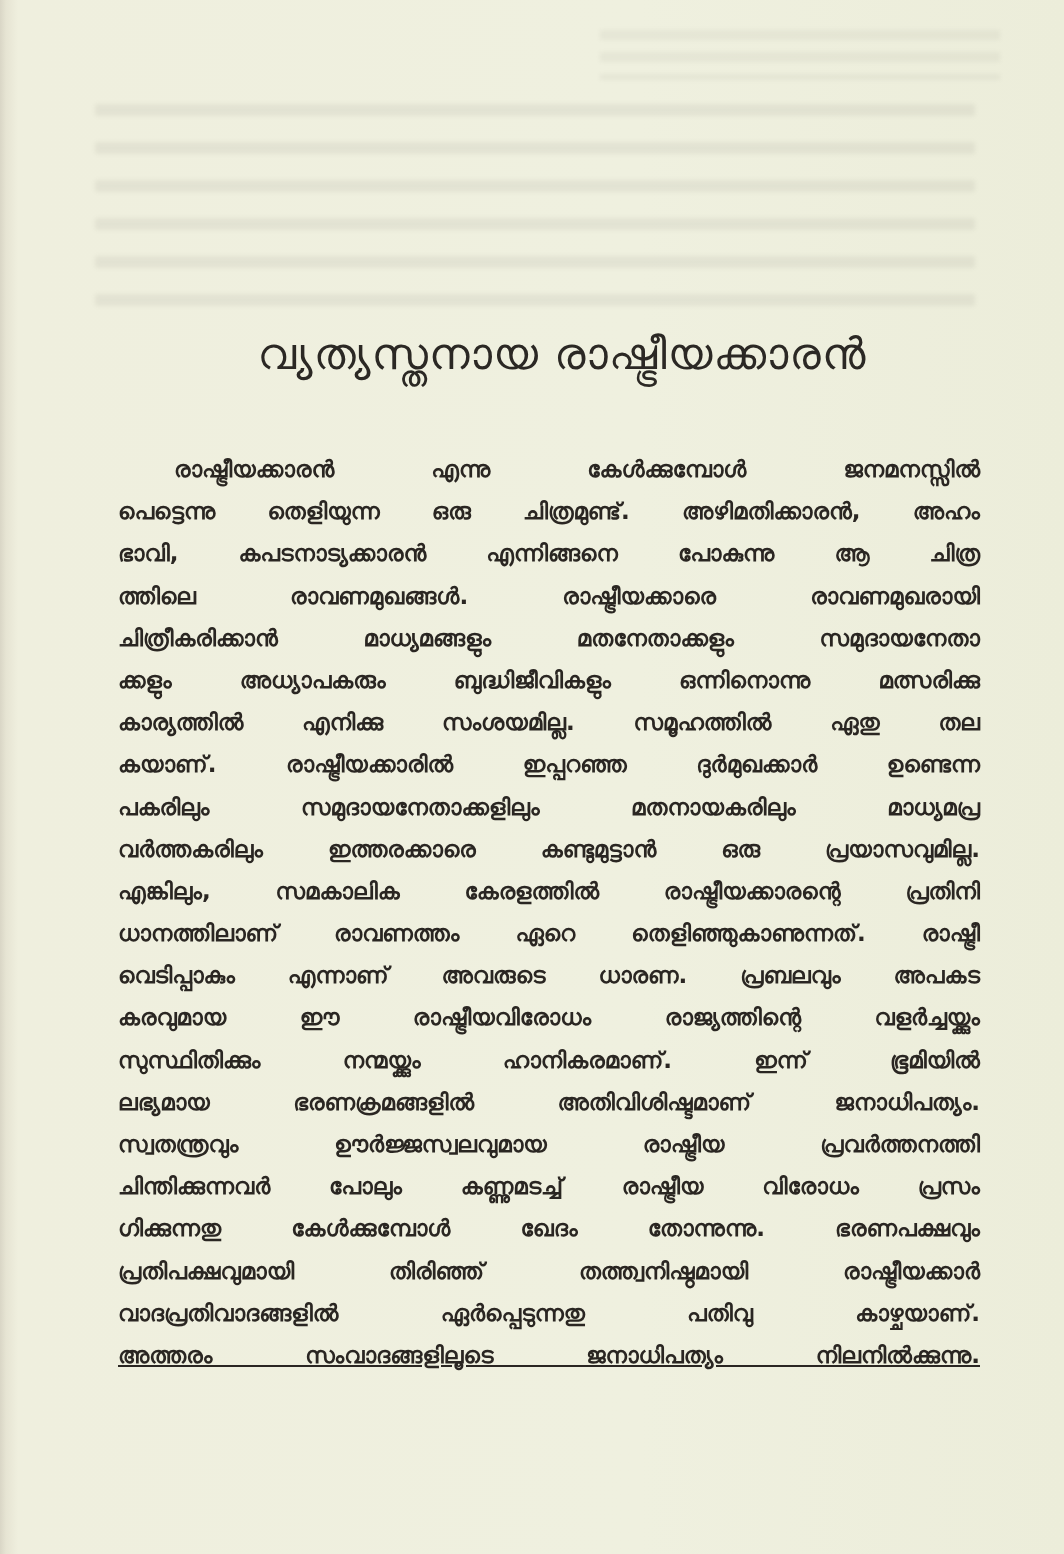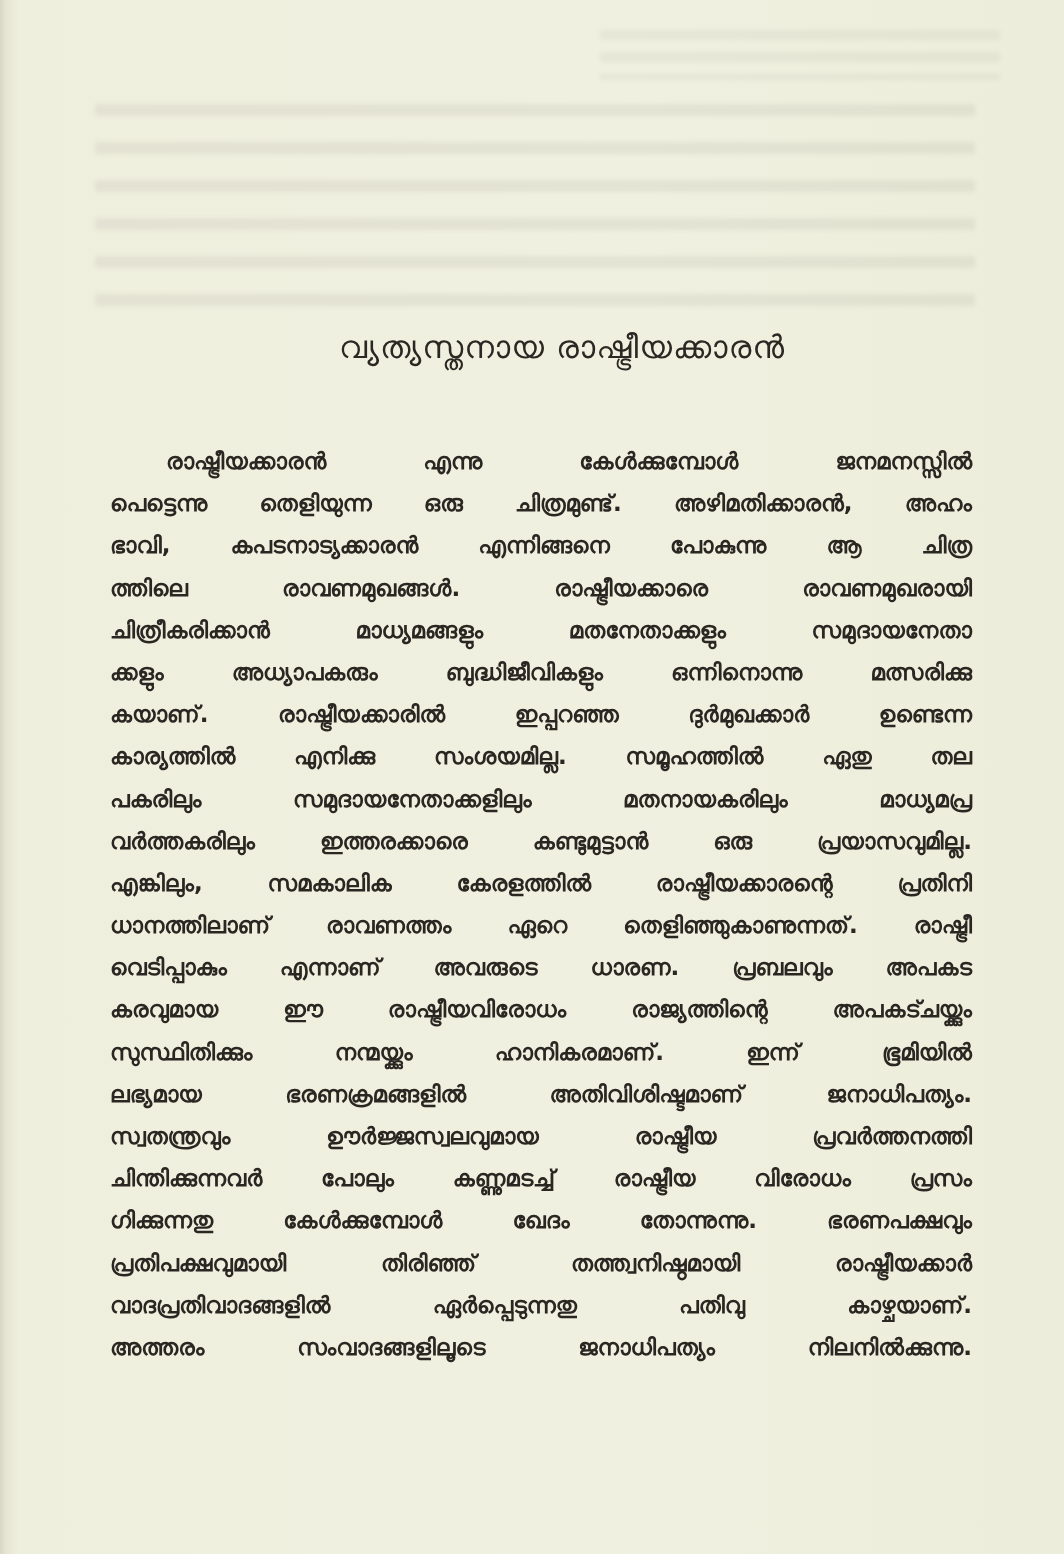--- a/index.html
+++ b/index.html
@@ -41,76 +41,77 @@
       opacity: 0.08;
       background: repeating-linear-gradient(180deg, #7c7a70 0px, #7c7a70 10px, transparent 10px, transparent 22px);
       filter: blur(2px);
     }
     .title {
       position: absolute;
       left: 0;
       right: 0;
       top: 328px;
       text-align: center;
-      font-size: 32px;
+      font-size: 44px;
       font-weight: normal;
       letter-spacing: 1px;
       color: #2b2824;
       margin: 0;
       padding-left: 60px;
     }
     .body-text {
       position: absolute;
       left: 110px;
       top: 440px;
       width: 862px;
-      margin: 0;
+      margin: 8px;
     }
     .line {
       display: block;
       height: 42.2px;
       line-height: 42.2px;
       font-size: 23px;
       font-weight: bold;
       white-space: nowrap;
       text-align: justify;
       text-align-last: justify;
       color: #2a2622;
     }
     .line.first {
       padding-left: 56px;
     }
     .line.last {
       text-align-last: justify;
+      text-decoration: underline;
     }
   </style>
 </head>
 <body>
 
 <div class="page">
   <div class="bleed-top"></div>
   <div class="bleed"></div>
 
   <h1 class="title">വ്യത്യസ്തനായ രാഷ്ട്രീയക്കാരൻ</h1>
 
   <div class="body-text">
     <span class="line first">രാഷ്ട്രീയക്കാരൻ എന്നു കേൾക്കുമ്പോൾ ജനമനസ്സിൽ</span>
     <span class="line">പെട്ടെന്നു തെളിയുന്ന ഒരു ചിത്രമുണ്ട്. അഴിമതിക്കാരൻ, അഹം</span>
     <span class="line">ഭാവി, കപടനാട്യക്കാരൻ എന്നിങ്ങനെ പോകുന്നു ആ ചിത്ര</span>
     <span class="line">ത്തിലെ രാവണമുഖങ്ങൾ. രാഷ്ട്രീയക്കാരെ രാവണമുഖരായി</span>
     <span class="line">ചിത്രീകരിക്കാൻ മാധ്യമങ്ങളും മതനേതാക്കളും സമുദായനേതാ</span>
     <span class="line">ക്കളും അധ്യാപകരും ബുദ്ധിജീവികളും ഒന്നിനൊന്നു മത്സരിക്കു</span>
+    <span class="line">കാര്യത്തിൽ എനിക്കു സംശയമില്ല. സമൂഹത്തിൽ ഏതു തല</span>
     <span class="line">കയാണ്. രാഷ്ട്രീയക്കാരിൽ ഇപ്പറഞ്ഞ ദുർമുഖക്കാർ ഉണ്ടെന്ന</span>
-    <span class="line">കാര്യത്തിൽ എനിക്കു സംശയമില്ല. സമൂഹത്തിൽ ഏതു തല</span>
     <span class="line">പകരിലും സമുദായനേതാക്കളിലും മതനായകരിലും മാധ്യമപ്ര</span>
     <span class="line">വർത്തകരിലും ഇത്തരക്കാരെ കണ്ടുമുട്ടാൻ ഒരു പ്രയാസവുമില്ല.</span>
     <span class="line">എങ്കിലും, സമകാലിക കേരളത്തിൽ രാഷ്ട്രീയക്കാരന്റെ പ്രതിനി</span>
     <span class="line">ധാനത്തിലാണ് രാവണത്തം ഏറെ തെളിഞ്ഞുകാണുന്നത്. രാഷ്ട്രീ</span>
     <span class="line">വെടിപ്പാകും എന്നാണ് അവരുടെ ധാരണ. പ്രബലവും അപകട</span>
-    <span class="line">കരവുമായ ഈ രാഷ്ട്രീയവിരോധം രാജ്യത്തിന്റെ അപകട്ചയ്ക്കും</span>
+    <span class="line">കരവുമായ ഈ രാഷ്ട്രീയവിരോധം രാജ്യത്തിന്റെ വളർച്ചയ്ക്കും</span>
     <span class="line">സുസ്ഥിതിക്കും നന്മയ്ക്കും ഹാനികരമാണ്. ഇന്ന് ഭൂമിയിൽ</span>
     <span class="line">ലഭ്യമായ ഭരണക്രമങ്ങളിൽ അതിവിശിഷ്ടമാണ് ജനാധിപത്യം.</span>
     <span class="line">സ്വതന്ത്രവും ഊർജ്ജസ്വലവുമായ രാഷ്ട്രീയ പ്രവർത്തനത്തി</span>
     <span class="line">ചിന്തിക്കുന്നവർ പോലും കണ്ണുമടച്ച് രാഷ്ട്രീയ വിരോധം പ്രസം</span>
     <span class="line">ഗിക്കുന്നതു കേൾക്കുമ്പോൾ ഖേദം തോന്നുന്നു. ഭരണപക്ഷവും</span>
     <span class="line">പ്രതിപക്ഷവുമായി തിരിഞ്ഞ് തത്ത്വനിഷ്ഠമായി രാഷ്ട്രീയക്കാർ</span>
     <span class="line">വാദപ്രതിവാദങ്ങളിൽ ഏർപ്പെടുന്നതു പതിവു കാഴ്ചയാണ്.</span>
     <span class="line last">അത്തരം സംവാദങ്ങളിലൂടെ ജനാധിപത്യം നിലനിൽക്കുന്നു.</span>
   </div>
 </div>

